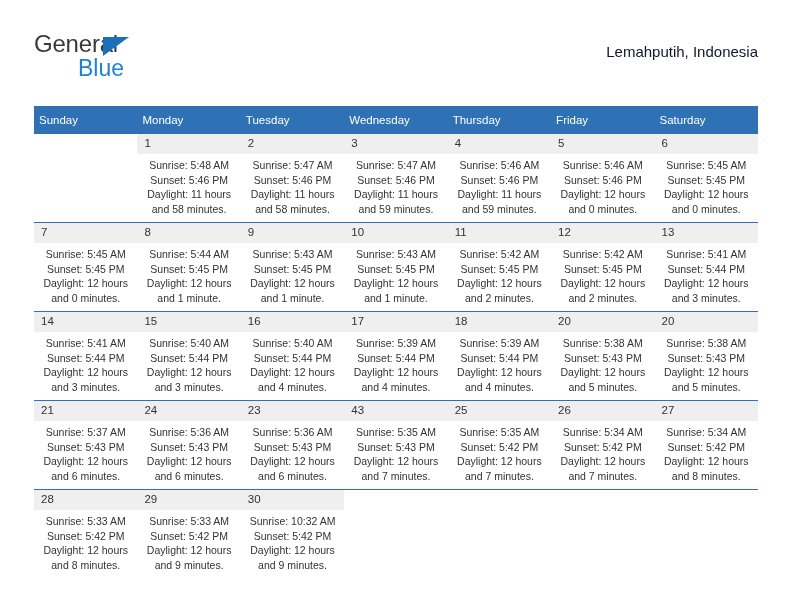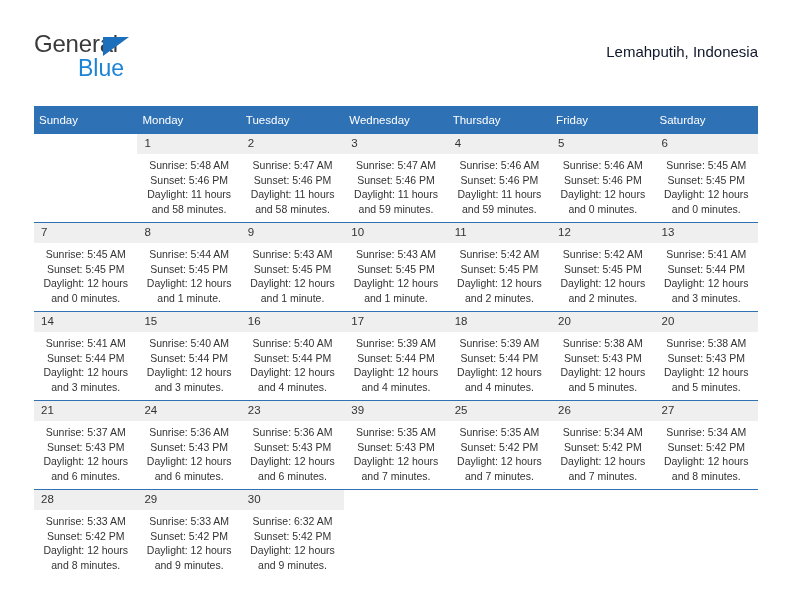--- a/index.html
+++ b/index.html
@@ -378,21 +378,21 @@
           <td>
             <div class="daynum">23</div>
             <div class="info">
               <div>Sunrise: 5:36 AM</div>
               <div>Sunset: 5:43 PM</div>
               <div>Daylight: 12 hours</div>
               <div>and 6 minutes.</div>
             </div>
           </td>
           <td>
-            <div class="daynum">39</div>
+            <div class="daynum">43</div>
             <div class="info">
               <div>Sunrise: 5:35 AM</div>
               <div>Sunset: 5:43 PM</div>
               <div>Daylight: 12 hours</div>
               <div>and 7 minutes.</div>
             </div>
           </td>
           <td>
             <div class="daynum">25</div>
             <div class="info">
@@ -436,21 +436,21 @@
             <div class="info">
               <div>Sunrise: 5:33 AM</div>
               <div>Sunset: 5:42 PM</div>
               <div>Daylight: 12 hours</div>
               <div>and 9 minutes.</div>
             </div>
           </td>
           <td>
             <div class="daynum">30</div>
             <div class="info">
-              <div>Sunrise: 6:32 AM</div>
+              <div>Sunrise: 10:32 AM</div>
               <div>Sunset: 5:42 PM</div>
               <div>Daylight: 12 hours</div>
               <div>and 9 minutes.</div>
             </div>
           </td>
           <td class="blank">
             <div class="daynum"></div>
           </td>
           <td class="blank">
             <div class="daynum"></div>

